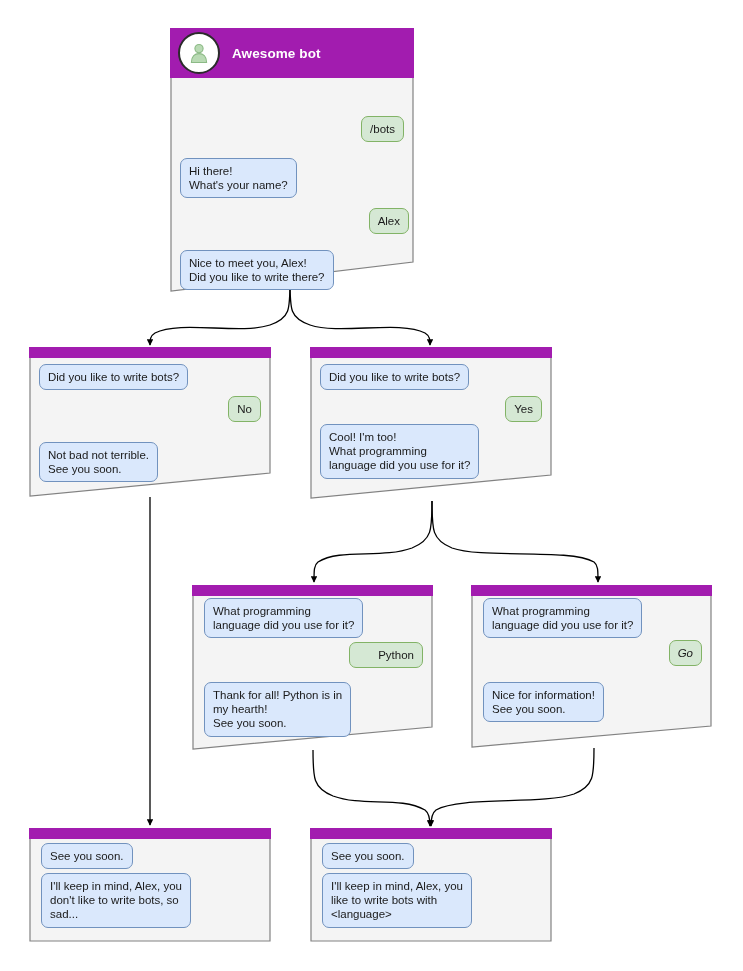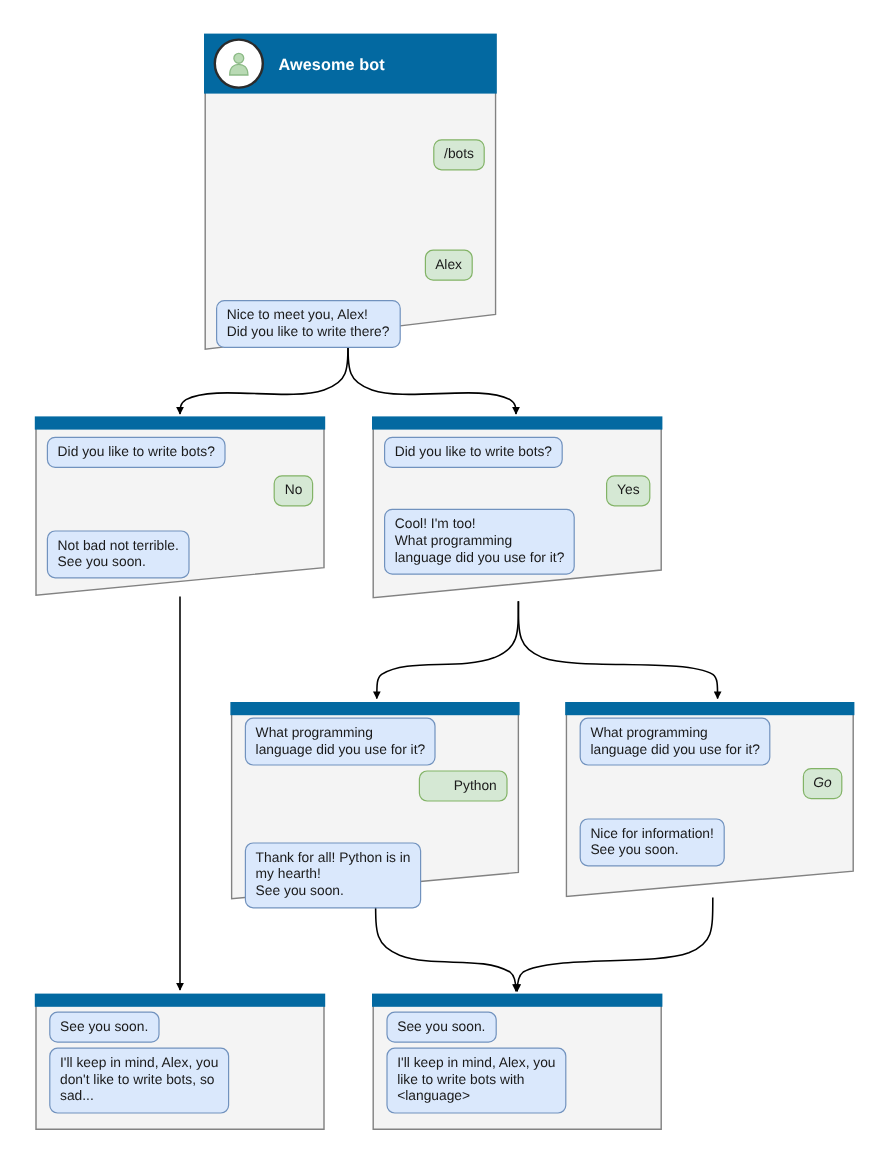--- a/index.html
+++ b/index.html
@@ -50,21 +50,21 @@
     width: 100%;
     height: 100%;
   }
 
   .titlebar {
     position: absolute;
     left: 0;
     top: 0;
     width: 100%;
     box-sizing: border-box;
-    background: #0369a1;
+    background: #a21caf;
     display: flex;
     align-items: center;
   }
 
   .node.root .titlebar {
     height: 50px;
     padding-left: 8px;
   }
   .node.child .titlebar {
     height: 11px;
@@ -160,21 +160,23 @@
         <div class="avatar">
           <svg width="24" height="24" viewBox="0 0 24 24" aria-hidden="true">
             <circle cx="12" cy="7.6" r="4.1" fill="#b9dab4" stroke="#8cba86" stroke-width="1.1"></circle>
             <path d="M 4.4 21.5 C 4.4 14.8 8.0 12.6 12 12.6 C 16 12.6 19.6 14.8 19.6 21.5 Z" fill="#b9dab4" stroke="#8cba86" stroke-width="1.1"></path>
           </svg>
         </div>
         <div class="bot-title">Awesome bot</div>
       </div>
       <div class="chat" style="top:50px; height:214px;">
         <div class="bubble user" style="right:10px; top:38px;">/bots</div>
-        <div class="bubble user" style="right:20px; top:130px;">Alex</div>
+        <div class="bubble bot" style="left:10px; top:80px;">Hi there!
+What's your name?</div>
+        <div class="bubble user" style="right:5px; top:130px;">Alex</div>
         <div class="bubble bot" style="left:10px; top:172px;">Nice to meet you, Alex!
 Did you like to write there?</div>
       </div>
     </div>
   </div>
 
   <div class="node child" style="left:29px; top:347px; width:242px; height:150px;">
     <svg class="shape" viewBox="0 0 242 150" preserveAspectRatio="none">
       <path d="M 1,1 L 241,1 L 241,126 L 1,149 Z" fill="#f4f4f4" stroke="#828282" stroke-width="1.2"></path>
     </svg>
@@ -208,21 +210,21 @@
   <div class="node child" style="left:192px; top:585px; width:241px; height:165px;">
     <svg class="shape" viewBox="0 0 241 165" preserveAspectRatio="none">
       <path d="M 1,1 L 240,1 L 240,142 L 1,164 Z" fill="#f4f4f4" stroke="#828282" stroke-width="1.2"></path>
     </svg>
     <div class="content">
       <div class="titlebar"></div>
       <div class="chat" style="top:11px; height:154px;">
         <div class="bubble bot" style="left:12px; top:2px;">What programming
 language did you use for it?</div>
         <div class="bubble user" style="right:10px; top:46px;padding-left:28px;">Python</div>
-        <div class="bubble bot" style="left:12px; top:86px;margin-top:20px;">Thank for all! Python is in
+        <div class="bubble bot" style="left:12px; top:86px;">Thank for all! Python is in
 my hearth!
 See you soon.</div>
       </div>
     </div>
   </div>
 
   <div class="node child" style="left:471px; top:585px; width:241px; height:163px;">
     <svg class="shape" viewBox="0 0 241 163" preserveAspectRatio="none">
       <path d="M 1,1 L 240,1 L 240,141 L 1,162 Z" fill="#f4f4f4" stroke="#828282" stroke-width="1.2"></path>
     </svg>

